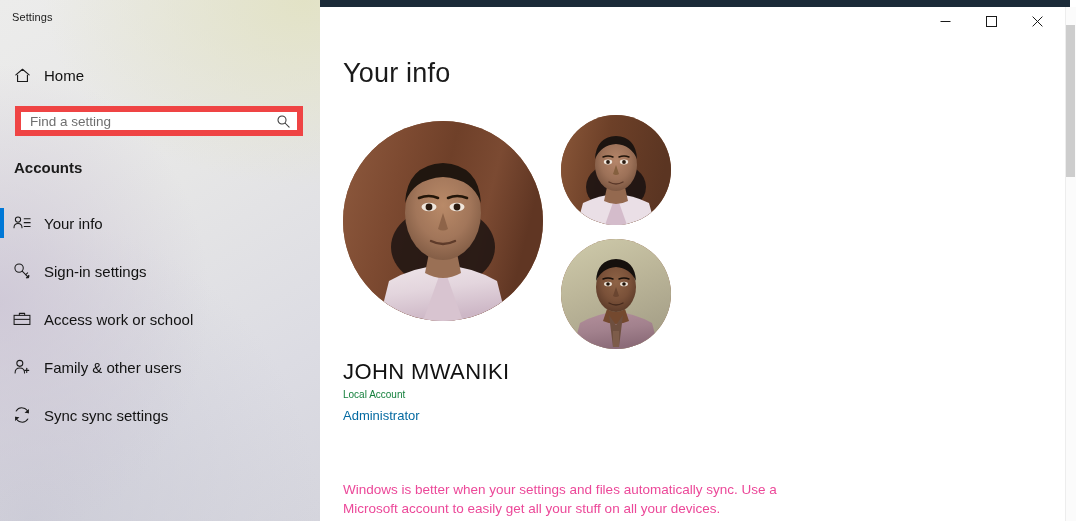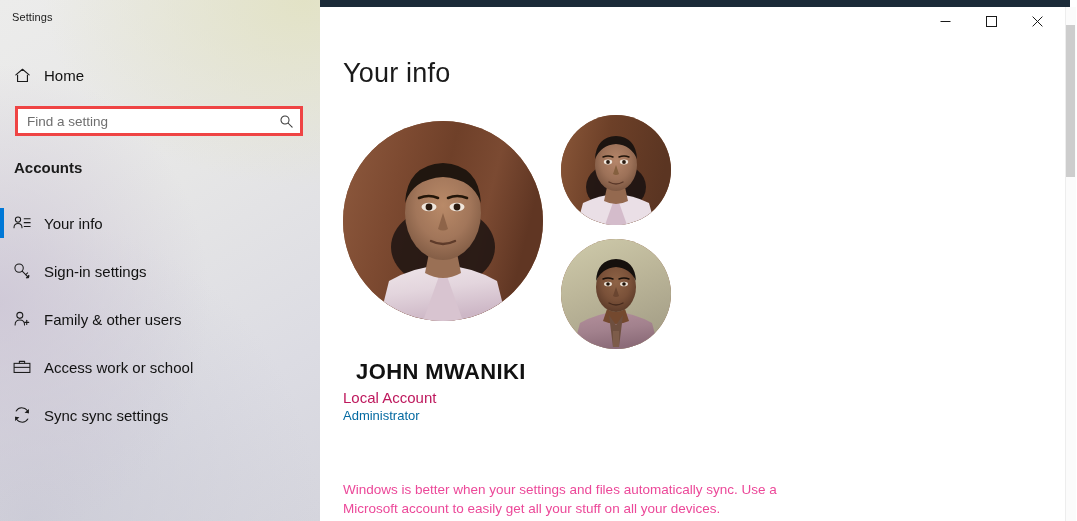--- a/index.html
+++ b/index.html
@@ -41,21 +41,21 @@
   .home-row {
     position:absolute; left:0; top:60px; width:372px; height:30px;
     display:flex; align-items:center; cursor:default;
   }
   .home-row .ic { width:44px; display:flex; justify-content:center; align-items:center; }
   .home-row .lbl { font-size:15px; color:#111; }
 
   
   .search-wrap {
     position:absolute; left:15px; top:106px; width:288px; height:30px;
-    background:#ffffff; border:3px solid #ef4444;
+    background:#ffffff; border:6px solid #ef4444;
     display:flex; align-items:center;
   }
   .search-input {
     flex:1; height:28px; border:0; outline:0; background:transparent;
     font-family:"Liberation Sans", sans-serif; font-size:13.5px;
     color:#2b2b2b; padding:0 6px 0 9px;
   }
   .search-input::placeholder { color:#6e6e6e; opacity:1; }
   .search-btn {
     width:28px; height:28px; display:flex; align-items:center; justify-content:center;
@@ -108,24 +108,24 @@
     position:absolute; border-radius:50%; overflow:hidden; background:#8a5a3d;
   }
   .av-main { left:0; top:6px; width:200px; height:200px; }
   .av-s1 { left:218px; top:0px; width:110px; height:110px; }
   .av-s2 { left:218px; top:124px; width:110px; height:110px; }
 
   .av svg { display:block; width:100%; height:100%; }
 
   
   .uname {
-    position:absolute; left:36px; top:352px;
-    font-size:22px; font-weight:bold; color:#111; letter-spacing:.4px;
-  }
-  .umeta1 { position:absolute; left:23px; top:382px; font-size:15px; color:#be185d;text-align:right; }
+    position:absolute; left:23px; top:352px;
+    font-size:22px; font-weight:normal; color:#111; letter-spacing:.4px;
+  }
+  .umeta1 { position:absolute; left:23px; top:382px; font-size:10px; color:#15803d;text-align:right; }
   .umeta2 { position:absolute; left:23px; top:401px; font-size:13px; color:#0369a1; }
 
   .sync-desc {
     position:absolute; left:23px; top:473px; width:470px;
     font-size:13.5px; line-height:19px; color:#ec4899;
   }
 
   
   .scrollbar {
     position:absolute; right:0; top:7px; width:17px; height:514px;
@@ -201,39 +201,39 @@
               <path d="M16.5 19.6 L19.6 16.5 L18.3 15.2 L15.2 18.3 Z" fill="#1a1a1a"></path>
             </svg>
           </span>
           <span class="lbl">Sign-in settings</span>
         </div>
 
         <div class="nav-item">
           <span class="accent"></span>
           <span class="ic">
             <svg width="20" height="20" viewBox="0 0 22 22">
+              <rect x="2.3" y="7.0" width="17.4" height="10.0" fill="none" stroke="#1a1a1a" stroke-width="1.15"></rect>
+              <path d="M8.1 7.0 L8.1 4.8 L13.9 4.8 L13.9 7.0" fill="none" stroke="#1a1a1a" stroke-width="1.15" stroke-linejoin="round"></path>
+              <line x1="2.3" y1="11.4" x2="19.7" y2="11.4" stroke="#1a1a1a" stroke-width="1.15"></line>
+            </svg>
+          </span>
+          <span class="lbl">Access work or school</span>
+        </div>
+
+        <div class="nav-item">
+          <span class="accent"></span>
+          <span class="ic">
+            <svg width="20" height="20" viewBox="0 0 22 22">
               <circle cx="8.6" cy="7.0" r="3.3" fill="none" stroke="#1a1a1a" stroke-width="1.15"></circle>
               <path d="M3.4 17.6 c0-3.6 2.3-5.5 5.2-5.5 s5.2 1.9 5.2 5.5" fill="none" stroke="#1a1a1a" stroke-width="1.15" stroke-linecap="round"></path>
               <line x1="16.2" y1="12.4" x2="16.2" y2="17.0" stroke="#1a1a1a" stroke-width="1.15" stroke-linecap="round"></line>
               <line x1="13.9" y1="14.7" x2="18.5" y2="14.7" stroke="#1a1a1a" stroke-width="1.15" stroke-linecap="round"></line>
             </svg>
           </span>
           <span class="lbl">Family &amp; other users</span>
-        </div>
-
-        <div class="nav-item">
-          <span class="accent"></span>
-          <span class="ic">
-            <svg width="20" height="20" viewBox="0 0 22 22">
-              <rect x="2.3" y="7.0" width="17.4" height="10.0" fill="none" stroke="#1a1a1a" stroke-width="1.15"></rect>
-              <path d="M8.1 7.0 L8.1 4.8 L13.9 4.8 L13.9 7.0" fill="none" stroke="#1a1a1a" stroke-width="1.15" stroke-linejoin="round"></path>
-              <line x1="2.3" y1="11.4" x2="19.7" y2="11.4" stroke="#1a1a1a" stroke-width="1.15"></line>
-            </svg>
-          </span>
-          <span class="lbl">Access work or school</span>
         </div>
 
         <div class="nav-item">
           <span class="accent"></span>
           <span class="ic">
             <svg width="20" height="20" viewBox="0 0 22 22">
               <path d="M18.0 8.6 A7.4 7.4 0 0 0 4.6 6.6" fill="none" stroke="#1a1a1a" stroke-width="1.15" stroke-linecap="round"></path>
               <path d="M4.0 13.4 A7.4 7.4 0 0 0 17.4 15.4" fill="none" stroke="#1a1a1a" stroke-width="1.15" stroke-linecap="round"></path>
               <path d="M18.7 4.3 L18.4 9.0 L13.8 8.4 Z" fill="#1a1a1a"></path>
               <path d="M3.3 17.7 L3.6 13.0 L8.2 13.6 Z" fill="#1a1a1a"></path>

